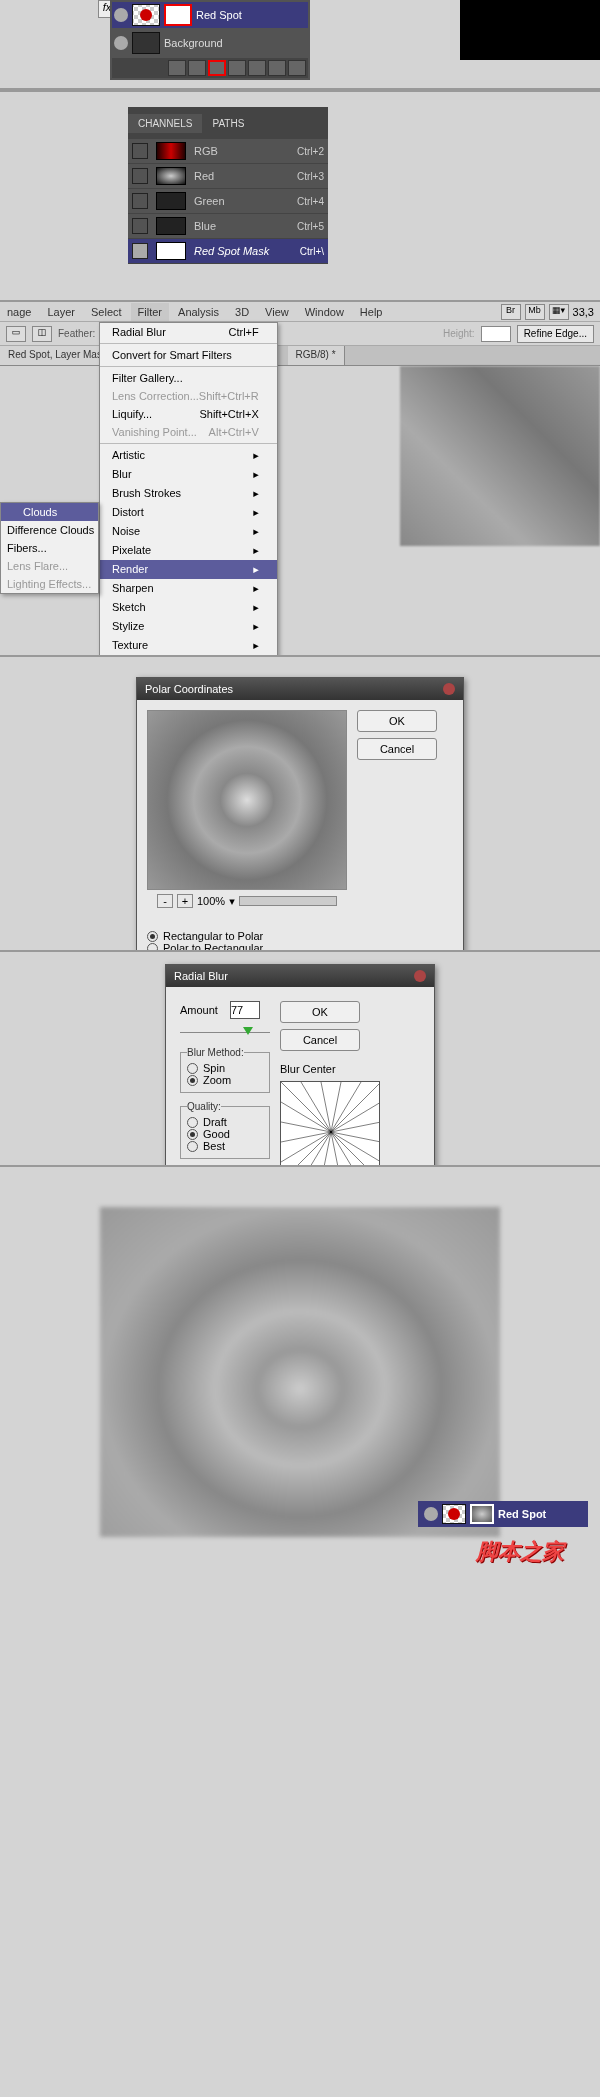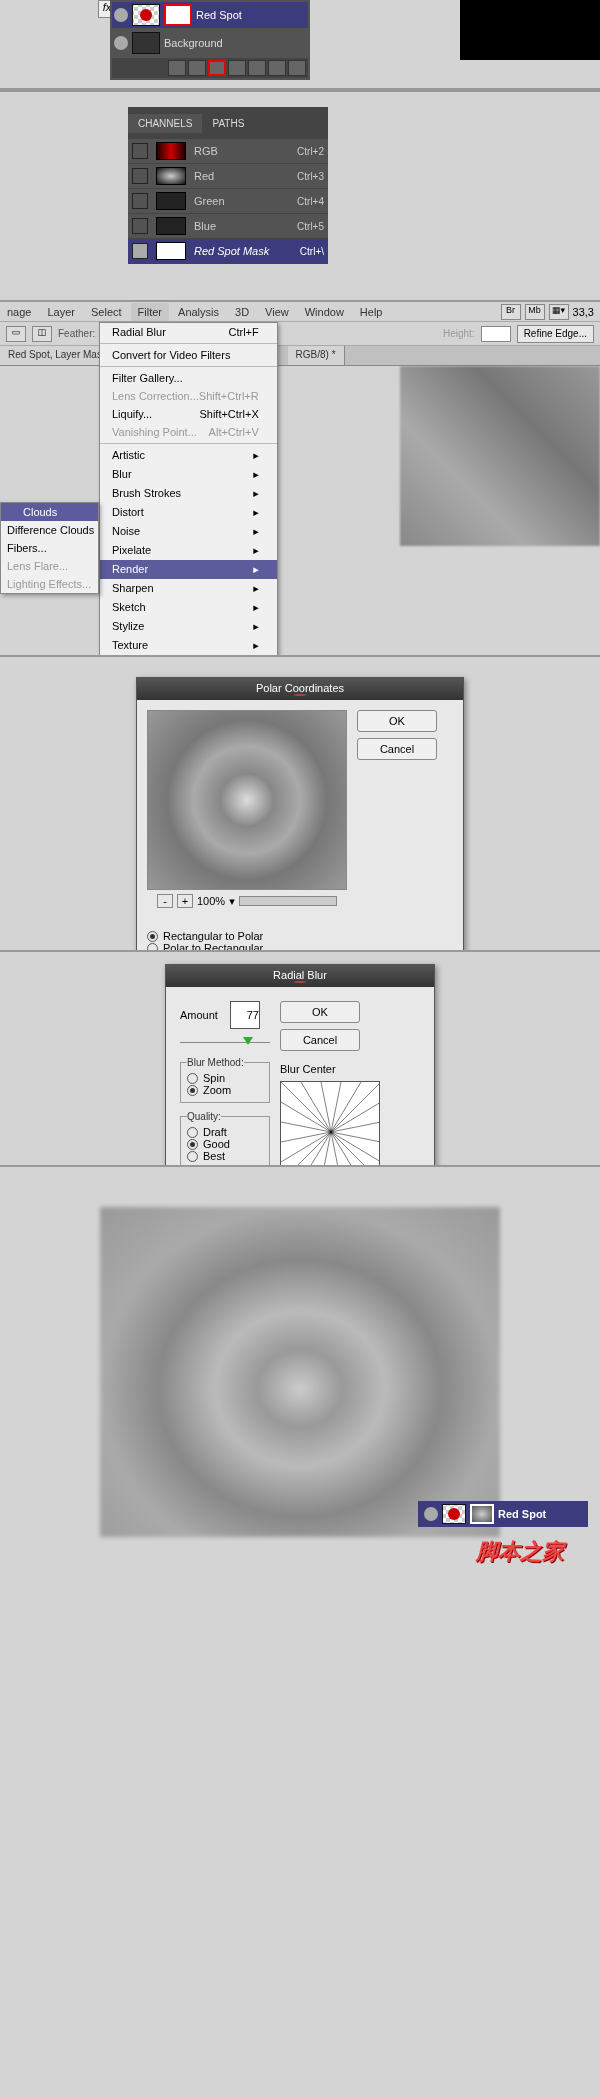--- a/index.html
+++ b/index.html
@@ -52,40 +52,40 @@
 .dropdown { position: absolute; background: #f0f0f0; border: 1px solid #888; box-shadow: 2px 2px 4px rgba(0,0,0,0.3); }
 .dd-row { display: flex; justify-content: space-between; padding: 3px 18px 3px 12px; white-space: nowrap; min-width: 150px; }
 .dd-row.disabled { color: #999; }
 .dd-row.hl { background: #5c5c9c; color: #fff; }
 .dd-sep { border-top: 1px solid #bbb; margin: 2px 0; }
 .dd-arrow::after { content: "▸"; float: right; }
 .canvas-bg { position: absolute; right: 0; top: 64px; width: 200px; height: 180px; background: linear-gradient(45deg, #888, #aaa, #777, #999); filter: blur(1px); }
 
 .s4 { height: 295px; background: #d4d4d4; border-top: 2px solid #999; padding-top: 20px; }
 .dialog { margin: 0 auto; width: 328px; background: #e8e8e8; border: 1px solid #555; box-shadow: 2px 2px 6px rgba(0,0,0,0.4); }
-.dlg-title { background: linear-gradient(#555, #333); color: #fff; padding: 4px 8px; display: flex; justify-content: space-between; align-items: center; height: 22px; flex-direction: column; }
+.dlg-title { background: linear-gradient(#555, #333); color: #fff; padding: 4px 8px; display: flex; justify-content: space-between; align-items: center; height: 22px; }
 .dlg-close { width: 12px; height: 12px; background: #a44; border-radius: 50%; }
 .dlg-body { display: flex; padding: 10px; gap: 10px; }
 .preview { width: 200px; height: 180px; border: 1px solid #888; background: radial-gradient(circle, #ddd 0%, #888 20%, #aaa 40%, #777 60%, #999 100%); position: relative; }
 .zoom-bar { display: flex; align-items: center; gap: 4px; padding: 4px 10px; font-size: 10px; }
 .zb-btn { width: 16px; height: 14px; border: 1px solid #888; text-align: center; }
 .dlg-btns { display: flex; flex-direction: column; gap: 6px; }
 .dbtn { width: 80px; height: 22px; border: 1px solid #888; background: #f0f0f0; border-radius: 3px; }
 .radio-group { padding: 8px 10px; display: flex; flex-direction: column; }
 .radio-row { display: flex; align-items: center; gap: 5px; }
 .radio { width: 11px; height: 11px; border: 1px solid #555; border-radius: 50%; display: flex; align-items: center; justify-content: center; }
 .radio.on::after { content: ""; width: 5px; height: 5px; background: #333; border-radius: 50%; }
 
 .s5 { height: 215px; background: #d4d4d4; border-top: 2px solid #999; padding-top: 12px; }
 .rb-dialog { margin: 0 auto; width: 270px; background: #e8e8e8; border: 1px solid #555; box-shadow: 2px 2px 6px rgba(0,0,0,0.4); }
 .rb-body { display: flex; padding: 14px; gap: 10px; }
 .rb-left { display: flex; flex-direction: column; gap: 8px; }
 .amt-row { display: flex; align-items: center; gap: 6px; }
 .amt-label { width: 44px; }
-.amt-input { width: 30px; height: 28px; border: 1px solid #555; text-align: right; }
+.amt-input { width: 30px; height: 18px; border: 1px solid #555; text-align: left; }
 .slider { width: 90px; height: 12px; position: relative; }
 .slider::before { content: ""; position: absolute; top: 5px; width: 100%; height: 1px; background: #888; }
 .slider-thumb { position: absolute; top: 0; left: 70%; width: 0; height: 0; border: 5px solid transparent; border-top: 8px solid #3a3; }
 .fieldset { border: 1px solid #999; padding: 4px 6px 6px; }
 .fs-legend { font-size: 10px; color: #333; }
 .blur-center { width: 100px; height: 100px; border: 1px solid #555; background: #fff; position: relative; overflow: hidden; }
 .rb-right { display: flex; flex-direction: column; gap: 6px; }
 
 .s6 { height: 410px; background: #d4d4d4; border-top: 2px solid #999; padding-top: 40px; position: relative; }
 .big-canvas { margin: 0 auto; width: 400px; height: 330px; background: radial-gradient(ellipse at 50% 55%, #ccc 0%, #999 15%, #bbb 30%, #888 50%, #aaa 70%, #999 100%); filter: blur(2px); }
@@ -198,21 +198,21 @@
 
   <div class="canvas-bg"></div>
 
   <div class="dropdown" id="filter-dd" style="left:99px; top:20px;">
       <div class="dd-row">
         <span>Radial Blur</span>
         <span>Ctrl+F</span>
       </div>
       <div class="dd-sep"></div>
       <div class="dd-row">
-        <span>Convert for Video Filters</span>
+        <span>Convert for Smart Filters</span>
       </div>
       <div class="dd-sep"></div>
       <div class="dd-row">
         <span>Filter Gallery...</span>
       </div>
       <div class="dd-row disabled">
         <span>Lens Correction...</span>
         <span>Shift+Ctrl+R</span>
       </div>
       <div class="dd-row">

